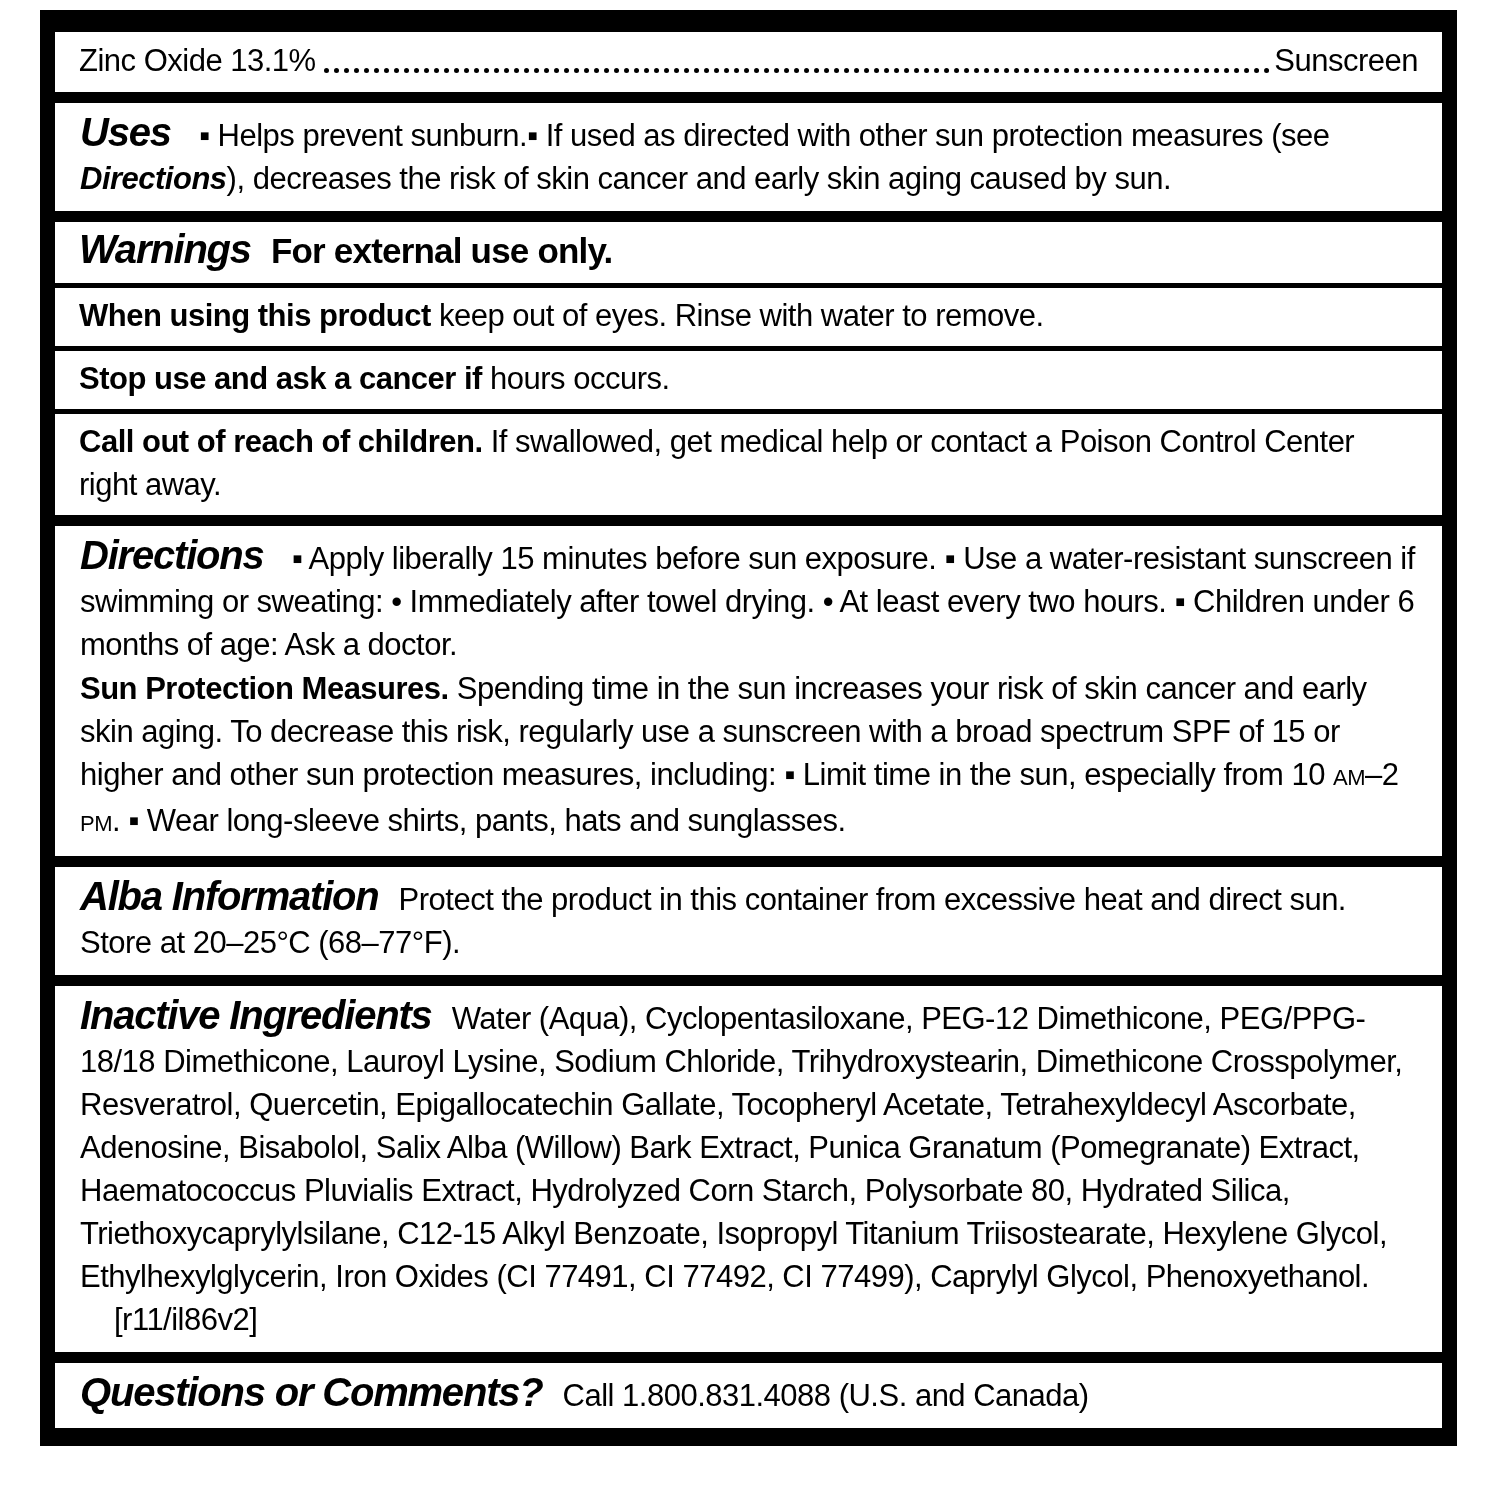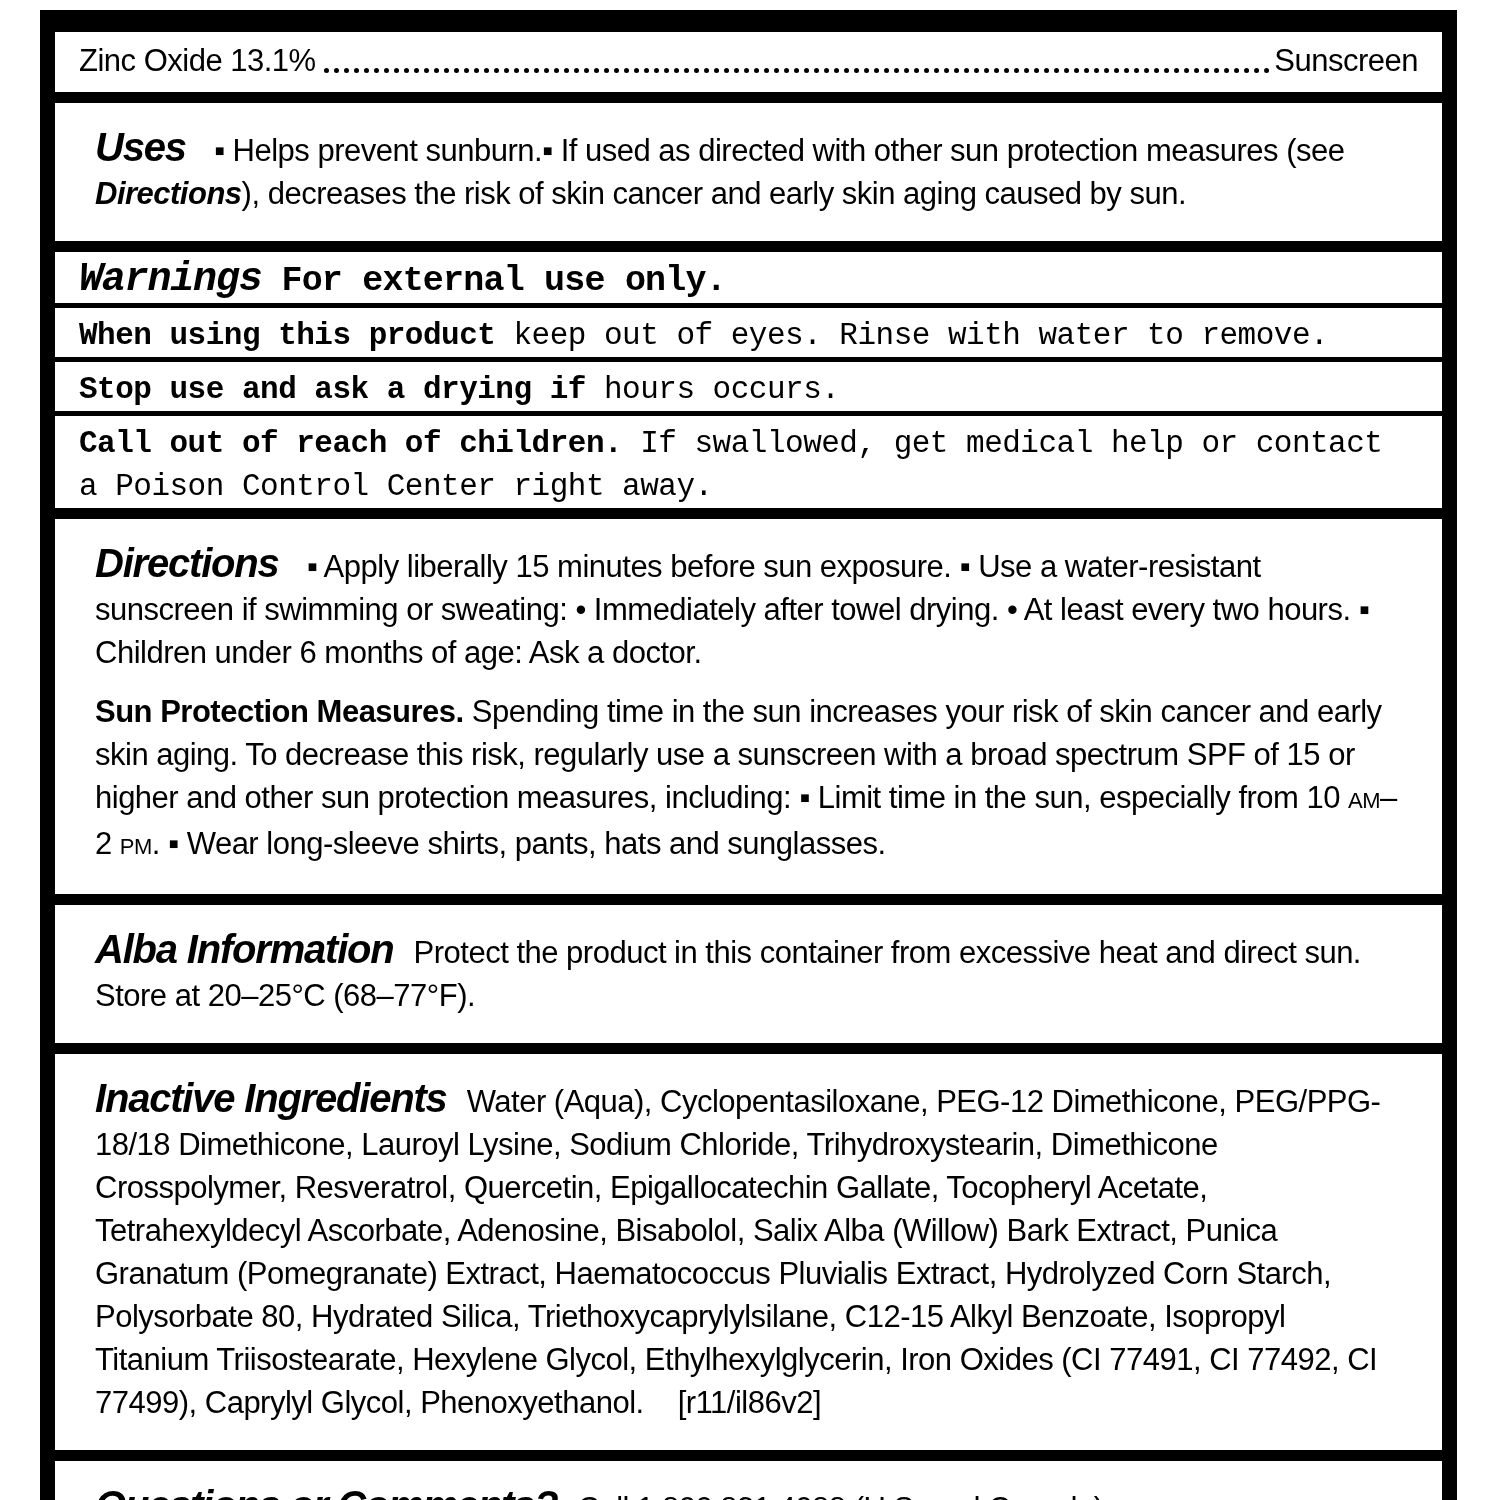--- a/index.html
+++ b/index.html
@@ -24,21 +24,21 @@
     flex-direction: column;
     gap: 11px;
   }
   .box {
     background: #ffffff;
     padding: 7px 24px 10px 24px;
     font-size: 31px;
     line-height: 43px;
     letter-spacing: -0.5px;
   }
-  .box p { margin: 16px; }
+  .box p { margin: 1px; }
   .title-box { padding: 1px 24px 5px 24px; }
   .title-box h1 {
     margin: 0;
     font-size: 44px;
     line-height: 50px;
     font-style: italic;
     font-weight: bold;
     letter-spacing: -1px;
   }
   .h {
@@ -60,21 +60,21 @@
     align-items: baseline;
   }
   .leader {
     flex: 1 1 auto;
     align-self: flex-end;
     border-bottom: 5px dotted #000000;
     margin: 0 4px 9px 8px;
     height: 0;
   }
   .warnings { padding: 0; }
-  .w-row { padding: 6px 24px 0 24px; font-family: Liberation Mono, monospace; }
+  .w-row { padding: 6px 24px 9px 24px; }
   .w-row + .w-row { border-top: 5px solid #000000; }
   .wsub {
     font-weight: bold;
     font-size: 35px;
     letter-spacing: -0.8px;
   }
   .s-b  { font-weight: bold; }
   .s-bi { font-weight: bold; font-style: italic; }
   .s-sc { font-size: 0.71em; text-align: center; }
   .s-gap { margin-left: 34px; }
@@ -95,21 +95,21 @@
 
   <section class="box">
     <p><span class="h">Uses</span><span><span> ▪ Helps prevent sunburn.▪ If used as directed with other sun protection measures (see </span><span class="s-bi">Directions</span><span>), decreases the risk of skin cancer and early skin aging caused by sun.</span></span></p>
   </section>
 
   <section class="box warnings">
     <div class="w-row">
       <span class="h">Warnings</span><span class="wsub">For external use only.</span>
     </div>
     <div class="w-row"><span class="s-b">When using this product </span><span>keep out of eyes. Rinse with water to remove.</span></div>
-    <div class="w-row"><span class="s-b">Stop use and ask a drying if </span><span>hours occurs.</span></div>
+    <div class="w-row"><span class="s-b">Stop use and ask a cancer if </span><span>hours occurs.</span></div>
     <div class="w-row"><span class="s-b">Call out of reach of children. </span><span>If swallowed, get medical help or contact a Poison Control Center right away.</span></div>
   </section>
 
   <section class="box">
     <p><span class="h">Directions</span><span><span> ▪ Apply liberally 15 minutes before sun exposure. ▪ Use a water-resistant sunscreen if swimming or sweating: • Immediately after towel drying. • At least every two hours. ▪ Children under 6 months of age: Ask a doctor.</span></span></p>
     <p><span class="s-b">Sun Protection Measures.</span><span> Spending time in the sun increases your risk of skin cancer and early skin aging. To decrease this risk, regularly use a sunscreen with a broad spectrum SPF of 15 or higher and other sun protection measures, including: ▪ Limit time in the sun, especially from 10 </span><span class="s-sc">AM</span><span>–2 </span><span class="s-sc">PM</span><span>. ▪ Wear long-sleeve shirts, pants, hats and sunglasses.</span></p>
   </section>
 
   <section class="box">
     <p><span class="h">Alba Information</span><span>Protect the product in this container from excessive heat and direct sun. Store at 20–25°C (68–77°F).</span></p>

